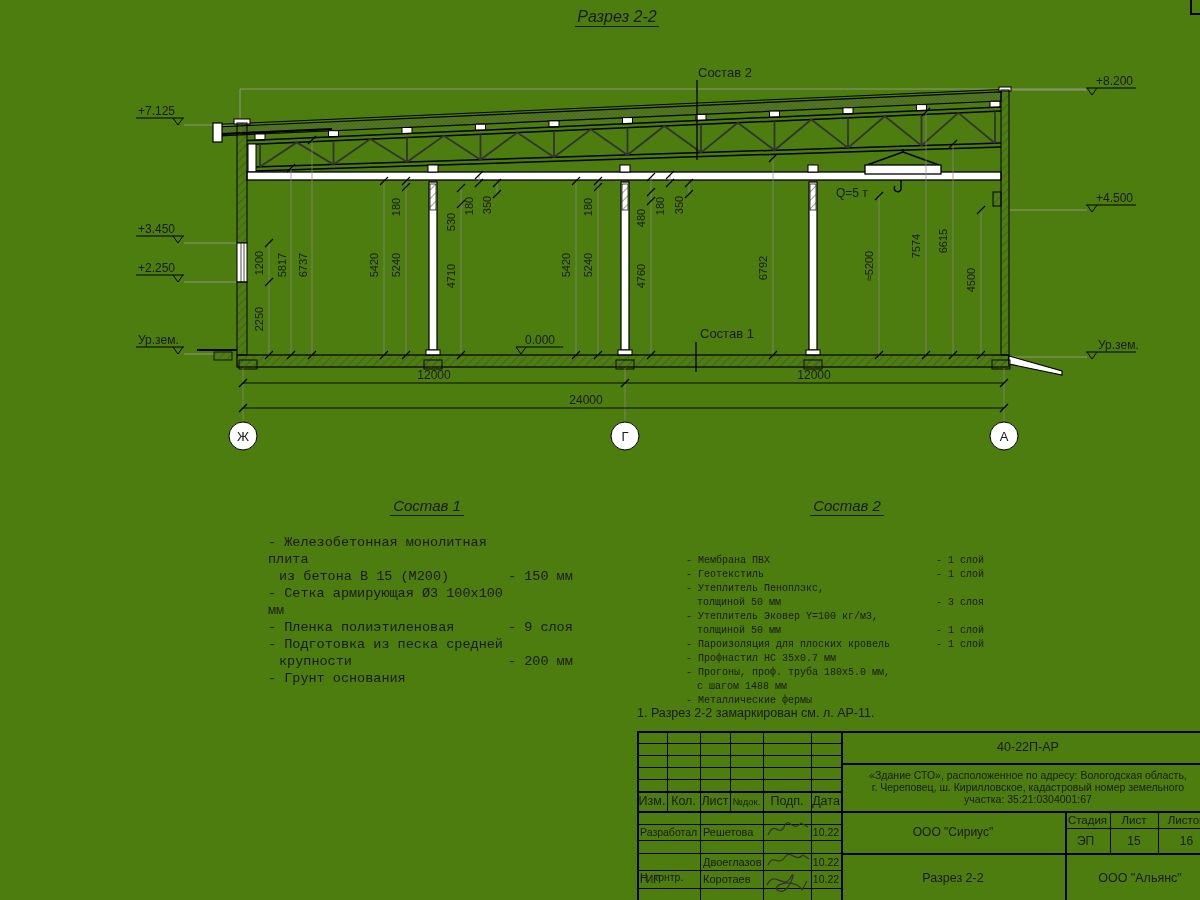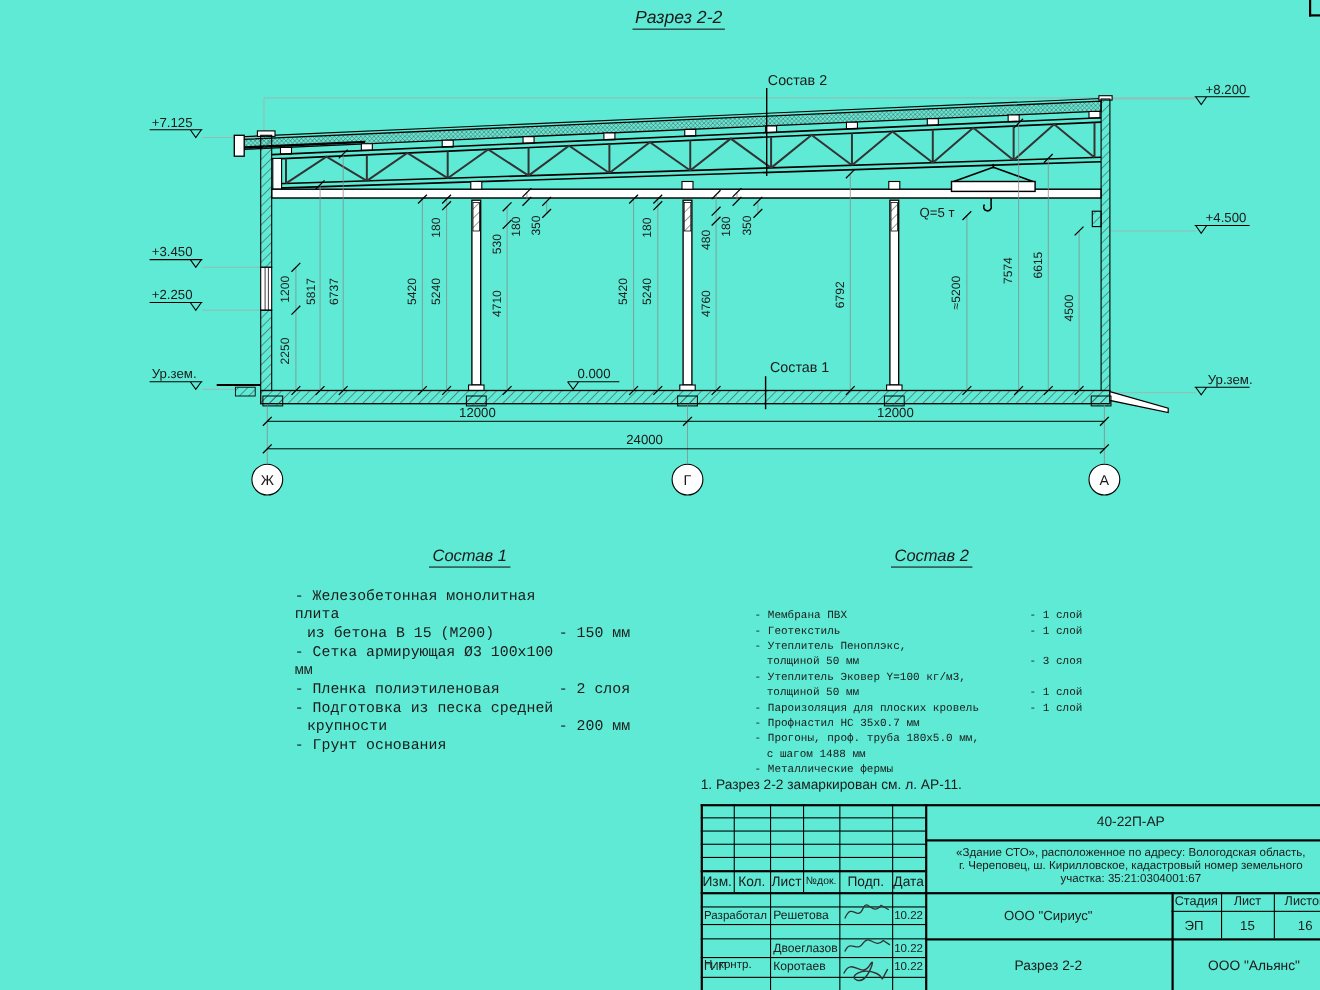--- a/index.html
+++ b/index.html
@@ -1,16 +1,16 @@
 <!DOCTYPE html>
 <html><head>
 <meta charset="utf-8">
 <style>
   html,body{margin:0;padding:0;background:#fff;}
-  #page{position:relative;width:1200px;height:900px;background:#5eead4;overflow:hidden;
+  #page{position:relative;width:1200px;height:900px;background:#4d7c0f;overflow:hidden;
         font-family:"Liberation Sans",sans-serif;color:#1a1a1a;}
   .abs{position:absolute;}
   
   #title{position:absolute;left:532px;top:8px;width:170px;text-align:center;}
   #title span{font-style:italic;font-size:16px;border-bottom:1px solid #1a1a1a;padding:0 2px 1px 2px;}
   
   .comp{position:absolute;}
   .comp h3{margin:0;text-align:center;font-style:italic;font-weight:normal;font-size:15px;}
   .comp h3 span{border-bottom:1px solid #1a1a1a;padding:0 3px 1px 3px;}
   #comp1{left:268px;top:497px;width:318px;}
@@ -312,21 +312,21 @@
       <div class="citem">
         <div class="it-text">
             <span class="l1">- Сетка армирующая Ø3 100х100 мм</span>
           </div>
         <div class="it-val"></div>
       </div>
       <div class="citem">
         <div class="it-text">
             <span class="l1">- Пленка полиэтиленовая</span>
           </div>
-        <div class="it-val">- 2 слоя</div>
+        <div class="it-val">- 9 слоя</div>
       </div>
       <div class="citem">
         <div class="it-text">
             <span class="l1">- Подготовка из песка средней</span>
             <span class="l2">крупности</span>
           </div>
         <div class="it-val">- 200 мм</div>
       </div>
       <div class="citem">
         <div class="it-text">

